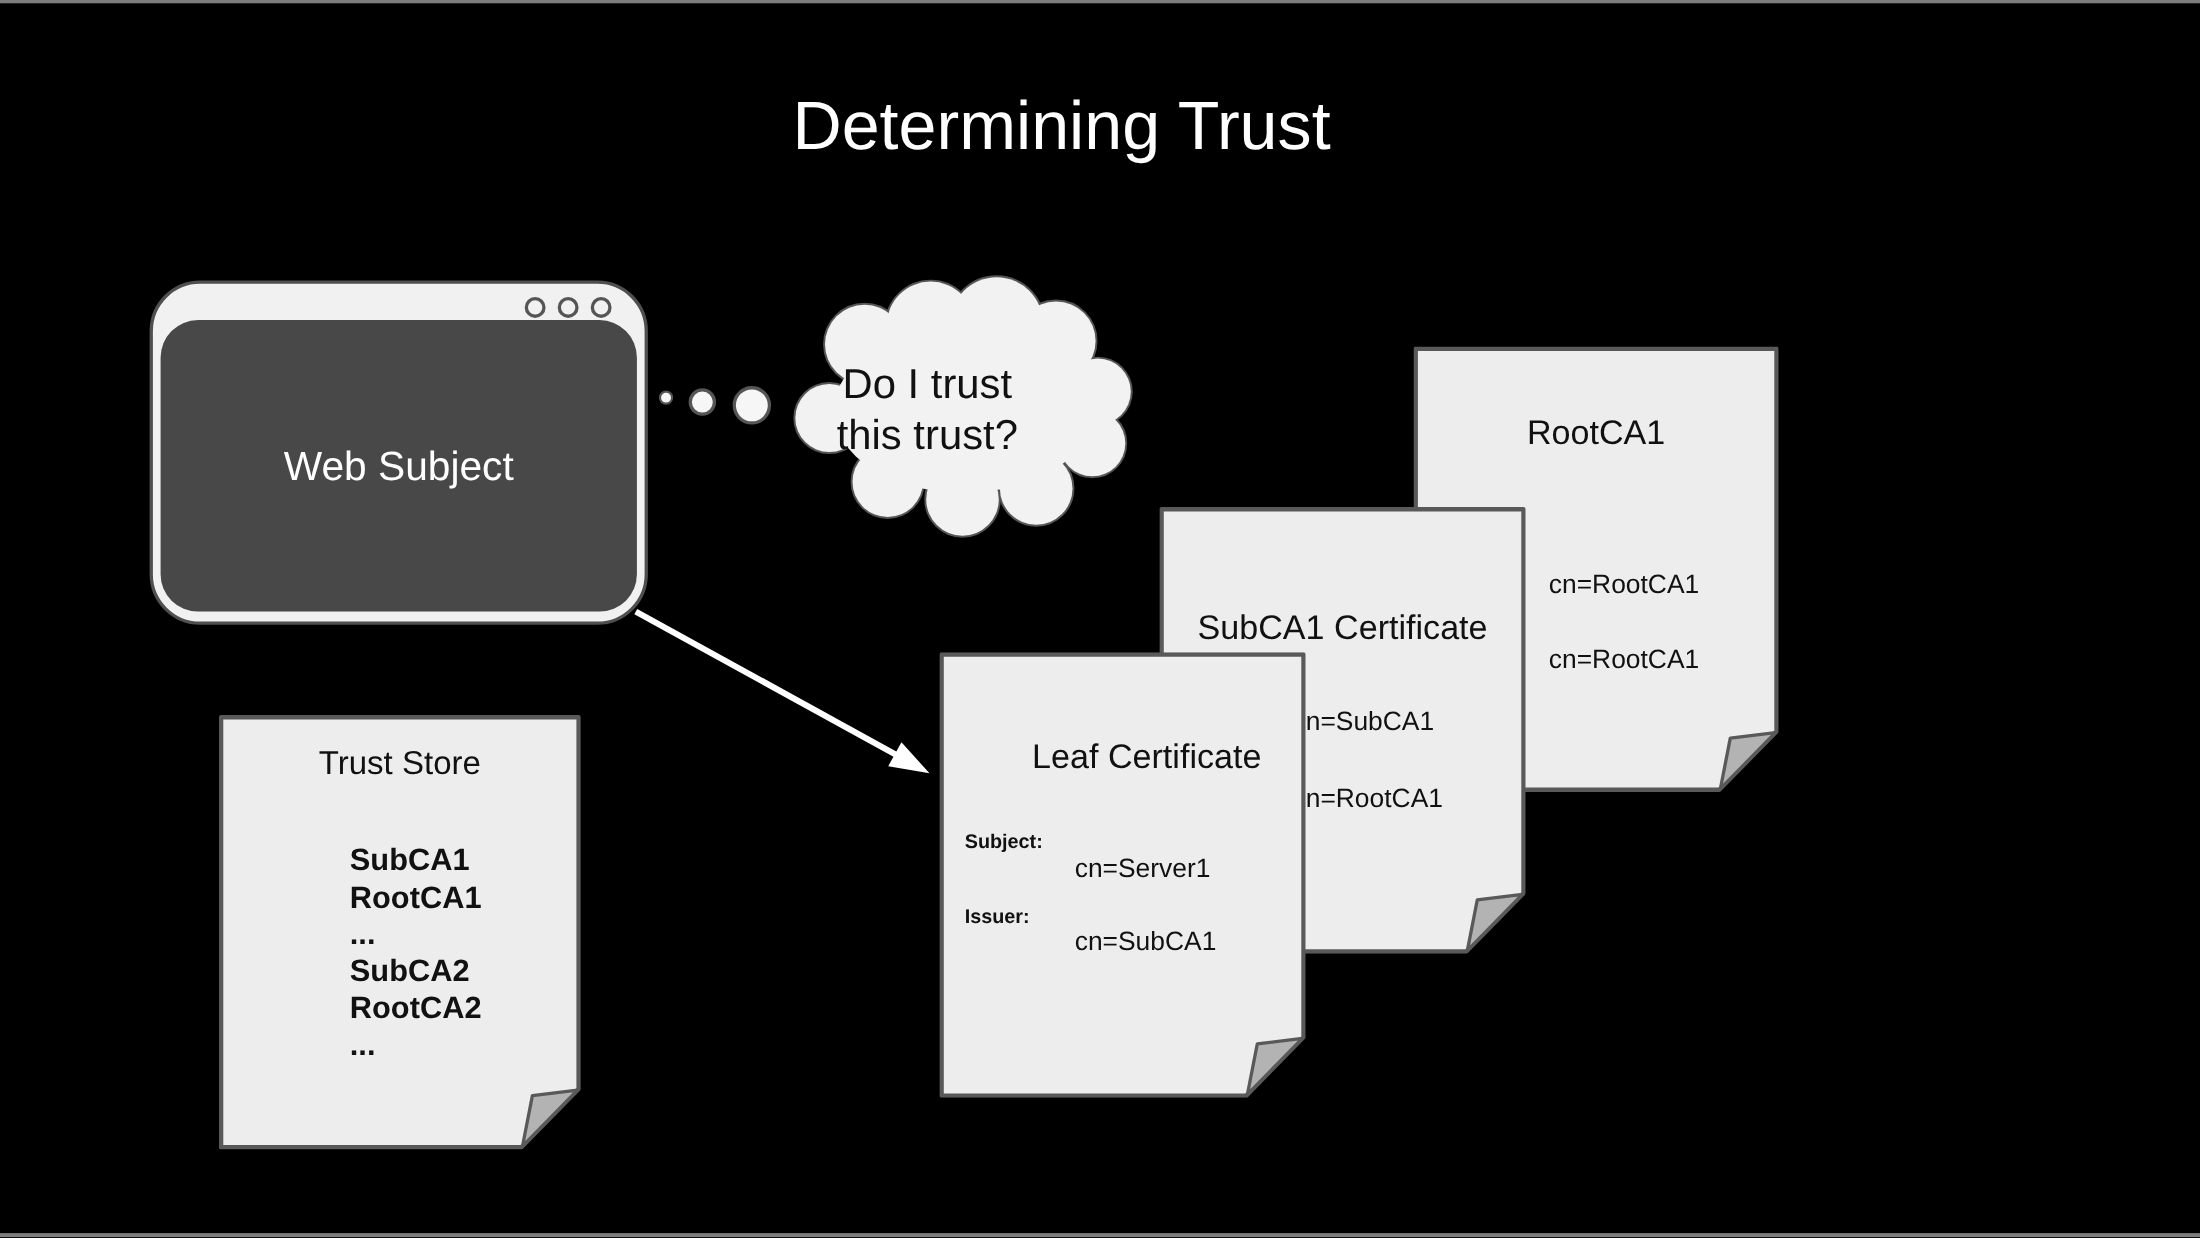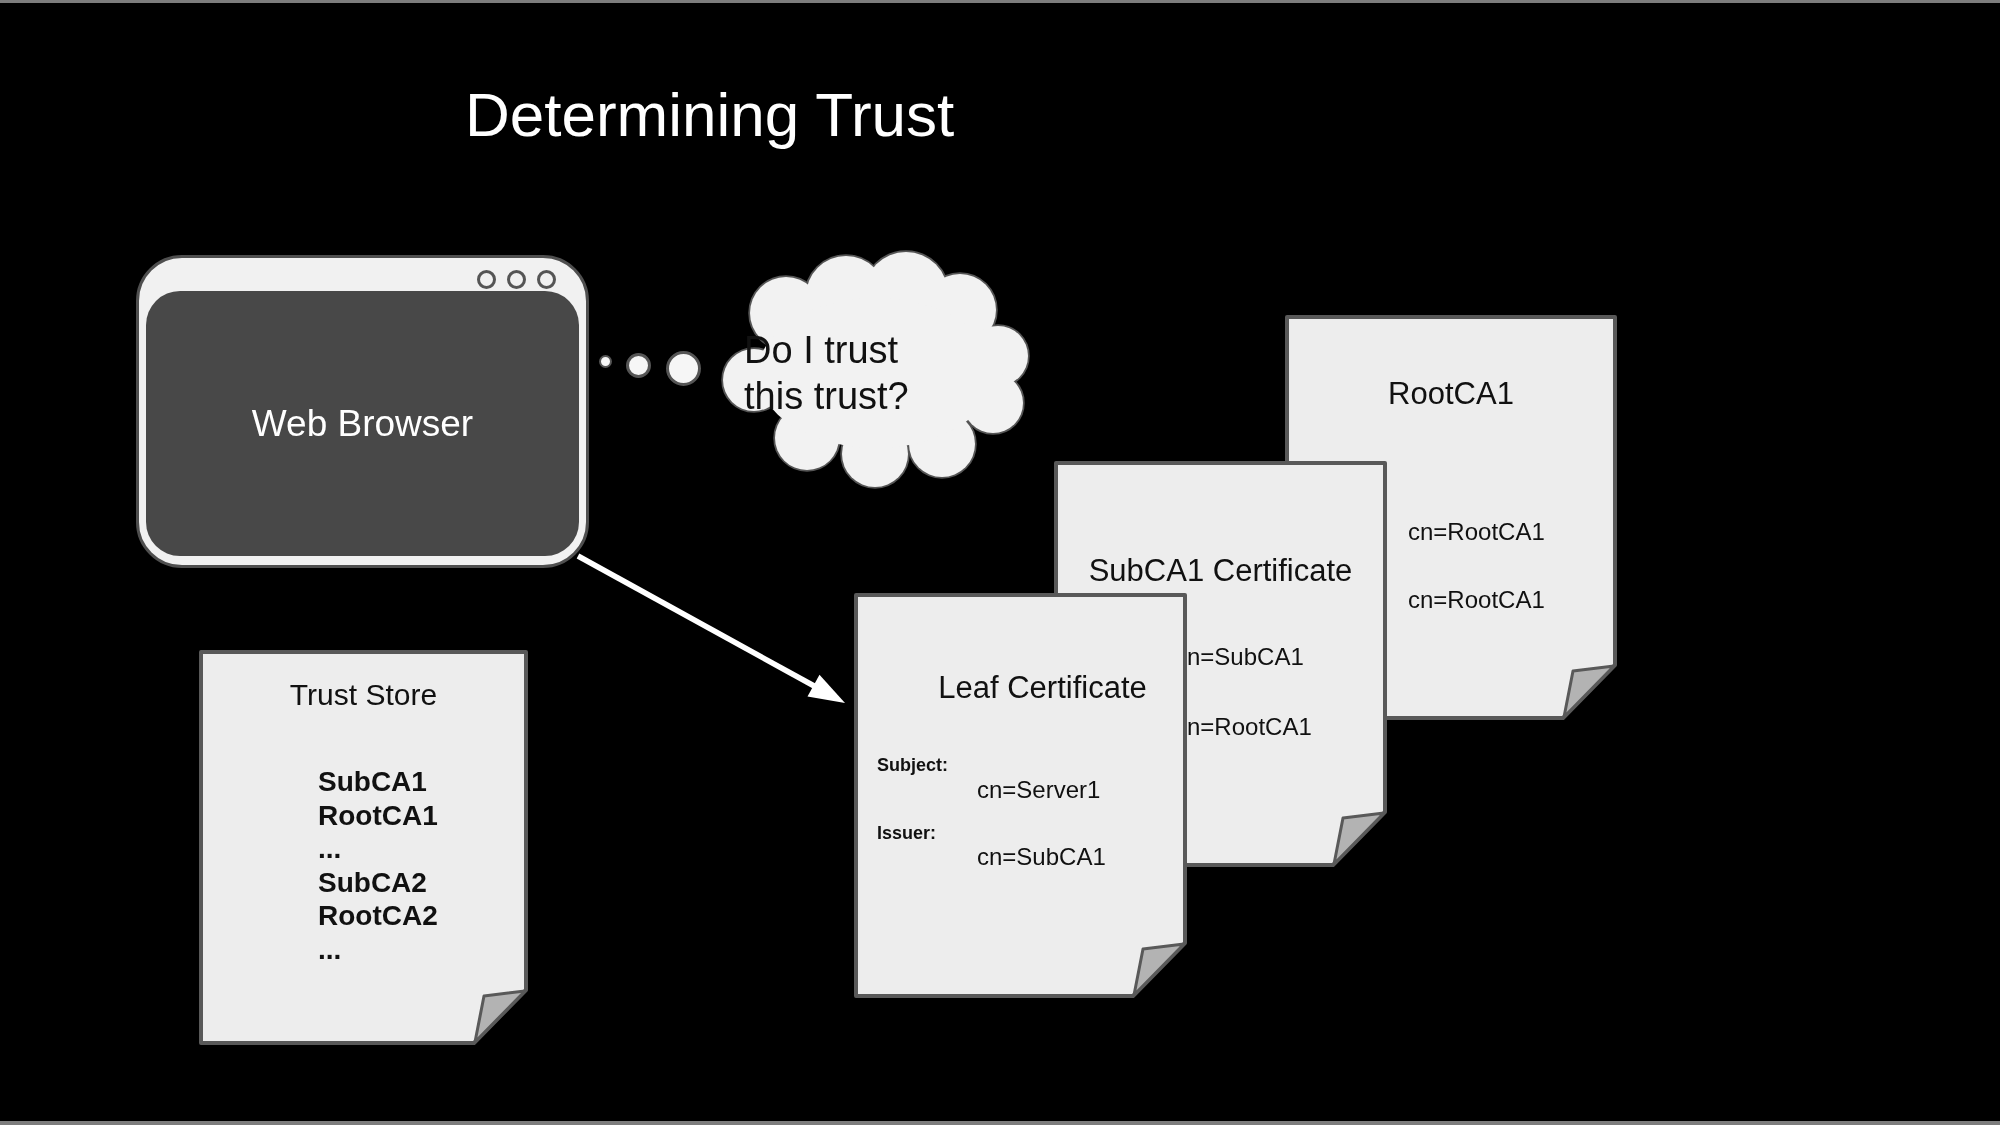--- a/index.html
+++ b/index.html
@@ -7,38 +7,38 @@
     position:relative;width:2000px;height:1125px;background:#000;overflow:hidden;
     font-family:"Liberation Sans",sans-serif;
   }
   .abs{position:absolute;}
 
   
   .edge-bar{left:0;width:2000px;background:#7d7d7d;}
 
   
   #slide-title{
-    left:465px;top:82px;width:1000px;
+    left:465px;top:82px;width:1000px;text-align:center;
     font-size:62px;line-height:66px;color:#fff;white-space:nowrap;
   }
 
   
   #browser{left:136px;top:255px;width:453px;height:313px;
     background:#f1f1f1;border:3px solid #4f4f4f;border-radius:46px;box-sizing:border-box;}
   .win-dot{position:absolute;top:12px;width:19px;height:19px;border:3px solid #555;
     border-radius:50%;background:transparent;box-sizing:border-box;}
   #browser-screen{position:absolute;left:7px;top:33px;width:433px;height:265px;
     background:#484848;border-radius:34px;display:flex;align-items:center;justify-content:center;}
   #browser-label{color:#fff;font-size:37px;}
 
   
   .thought-dot{border-radius:50%;background:#f6f6f6;border:3px solid #555;box-sizing:border-box;}
 
   
-  #cloud-text{left:744px;top:327px;width:300px;text-align:left;
+  #cloud-text{left:693px;top:327px;width:300px;text-align:center;
     font-size:38px;line-height:46px;color:#111;}
 
   
   .paper{position:absolute;}
   .paper .p-title{position:absolute;left:0;width:100%;text-align:center;
     font-size:31px;color:#111;white-space:nowrap;}
   .paper .p-label{position:absolute;font-size:18px;font-weight:bold;color:#111;line-height:30px;white-space:nowrap;}
   .paper .p-value{position:absolute;font-size:24px;color:#111;line-height:28px;white-space:nowrap;}
 
   #trust-store-title{top:28px;font-size:30px;}
@@ -55,21 +55,21 @@
   <div class="abs edge-bar" style="top:0;height:3px;"></div>
   <div class="abs edge-bar" style="top:1121px;height:4px;"></div>
 
   <div id="slide-title" class="abs">Determining Trust</div>
 
   <div id="browser" class="abs">
     <span class="win-dot" style="left:338px;"></span>
     <span class="win-dot" style="left:368px;"></span>
     <span class="win-dot" style="left:398px;"></span>
     <div id="browser-screen">
-      <span id="browser-label">Web Browser</span>
+      <span id="browser-label">Web Subject</span>
     </div>
   </div>
 
   <div class="abs thought-dot" style="left:599px;top:355px;width:13px;height:13px;border-width:2px;"></div>
   <div class="abs thought-dot" style="left:626px;top:353px;width:25px;height:25px;"></div>
   <div class="abs thought-dot" style="left:666px;top:351px;width:35px;height:35px;"></div>
 
   <svg class="abs" style="left:708px;top:248px;" width="324" height="245" viewBox="0 0 324 245">
     <g fill="#f2f2f2" stroke="#555" stroke-width="3.5">
       <circle cx="78" cy="65" r="36"></circle>

